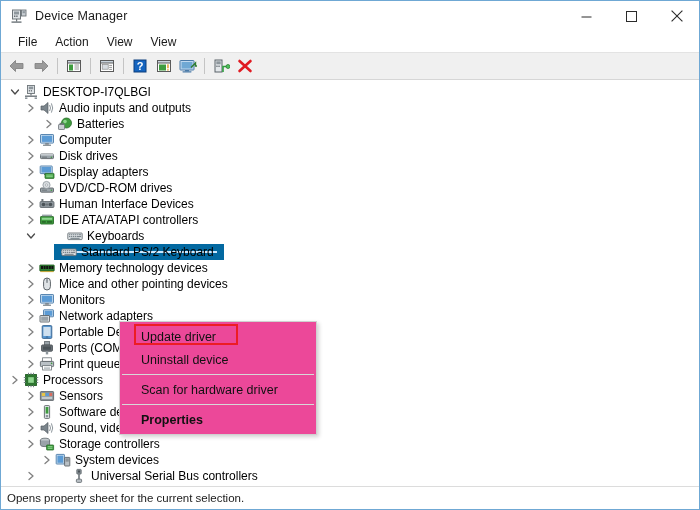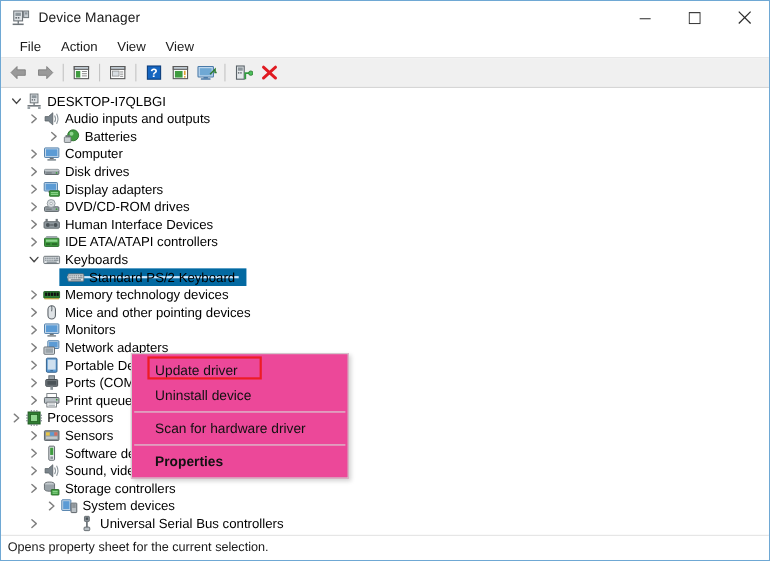--- a/index.html
+++ b/index.html
@@ -502,21 +502,21 @@
             <div class="node-icon"><svg width="16" height="16" viewBox="0 0 16 16">
                 <rect x="1.5" y="4.5" width="13" height="7.5" rx="0.6" fill="#3f9c3f" stroke="#2a6d2a" stroke-width="0.9"></rect>
                 <rect x="2.8" y="5.8" width="10.4" height="2" fill="#8fd68f"></rect>
                 <rect x="2.8" y="9" width="4" height="1.8" fill="#2a6d2a"></rect>
                 <rect x="8" y="9" width="5.2" height="1.8" fill="#2a6d2a"></rect>
                 <rect x="3" y="2.6" width="10" height="1.6" fill="#9aa3a9"></rect>
               </svg></div>
             <div class="node-label">IDE ATA/ATAPI controllers</div>
           </div>
         </div>
-        <div class="row" style="padding-left: 22px;">
+        <div class="row" style="padding-left: 22px; gap: 28px;">
           <div class="twisty">
             <svg width="10" height="10" viewBox="0 0 10 10">
               <path d="M1.5 3 L5 7 L8.5 3" fill="none" stroke="#4a4a4a" stroke-width="1.3" stroke-linecap="round" stroke-linejoin="round"></path>
             </svg>
           </div>
           <div class="sel-wrap">
             <div class="node-icon"><svg width="16" height="16" viewBox="0 0 16 16">
                 <rect x="0.8" y="5" width="14.4" height="6.6" rx="0.8" fill="#dfe3e6" stroke="#6d7479" stroke-width="0.9"></rect>
                 <rect x="2" y="6.2" width="1.3" height="1.1" fill="#7b858c"></rect>
                 <rect x="3.9" y="6.2" width="1.3" height="1.1" fill="#7b858c"></rect>

